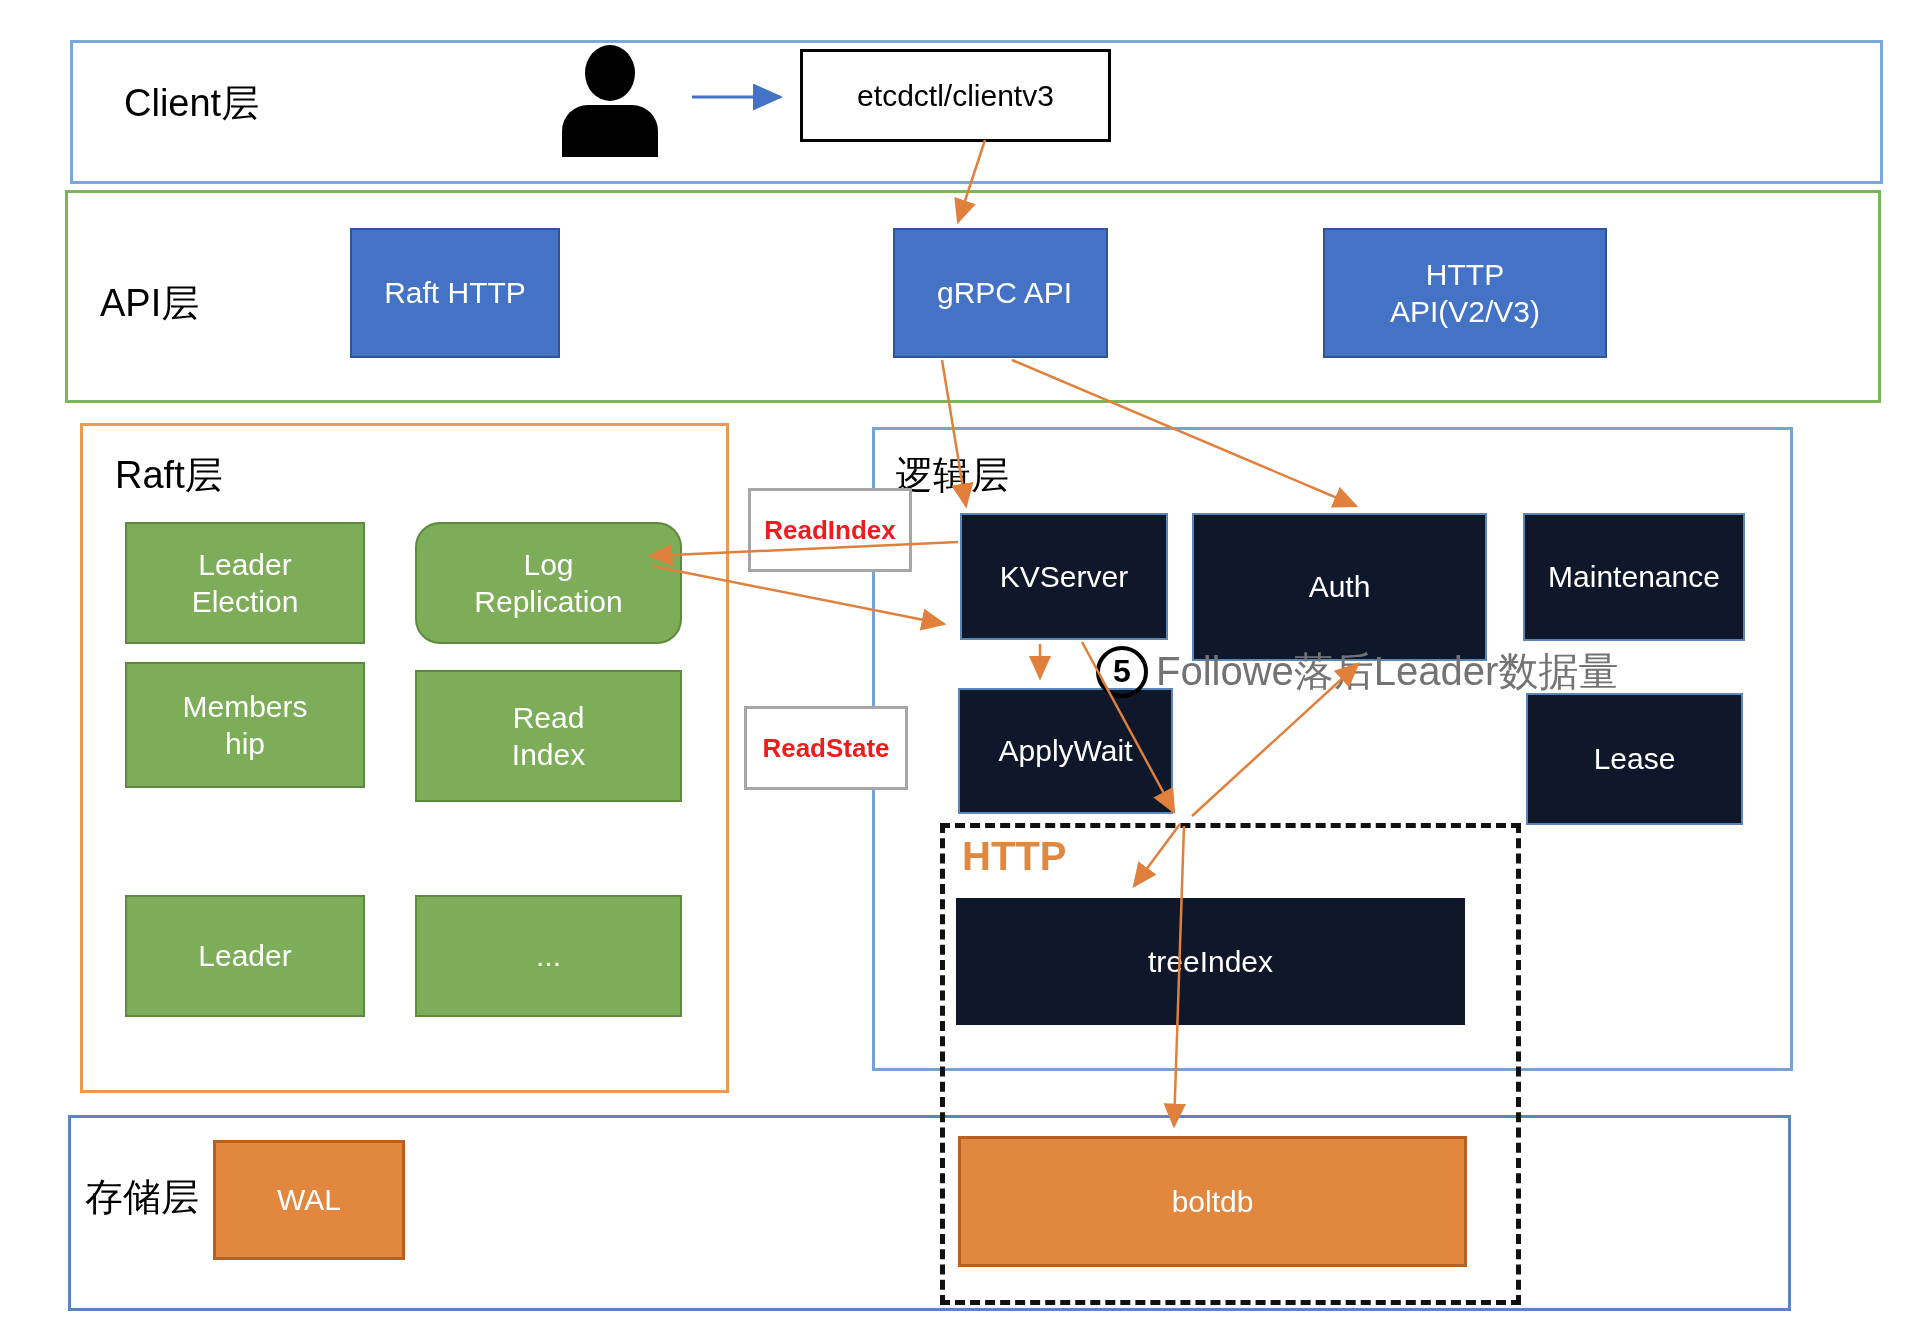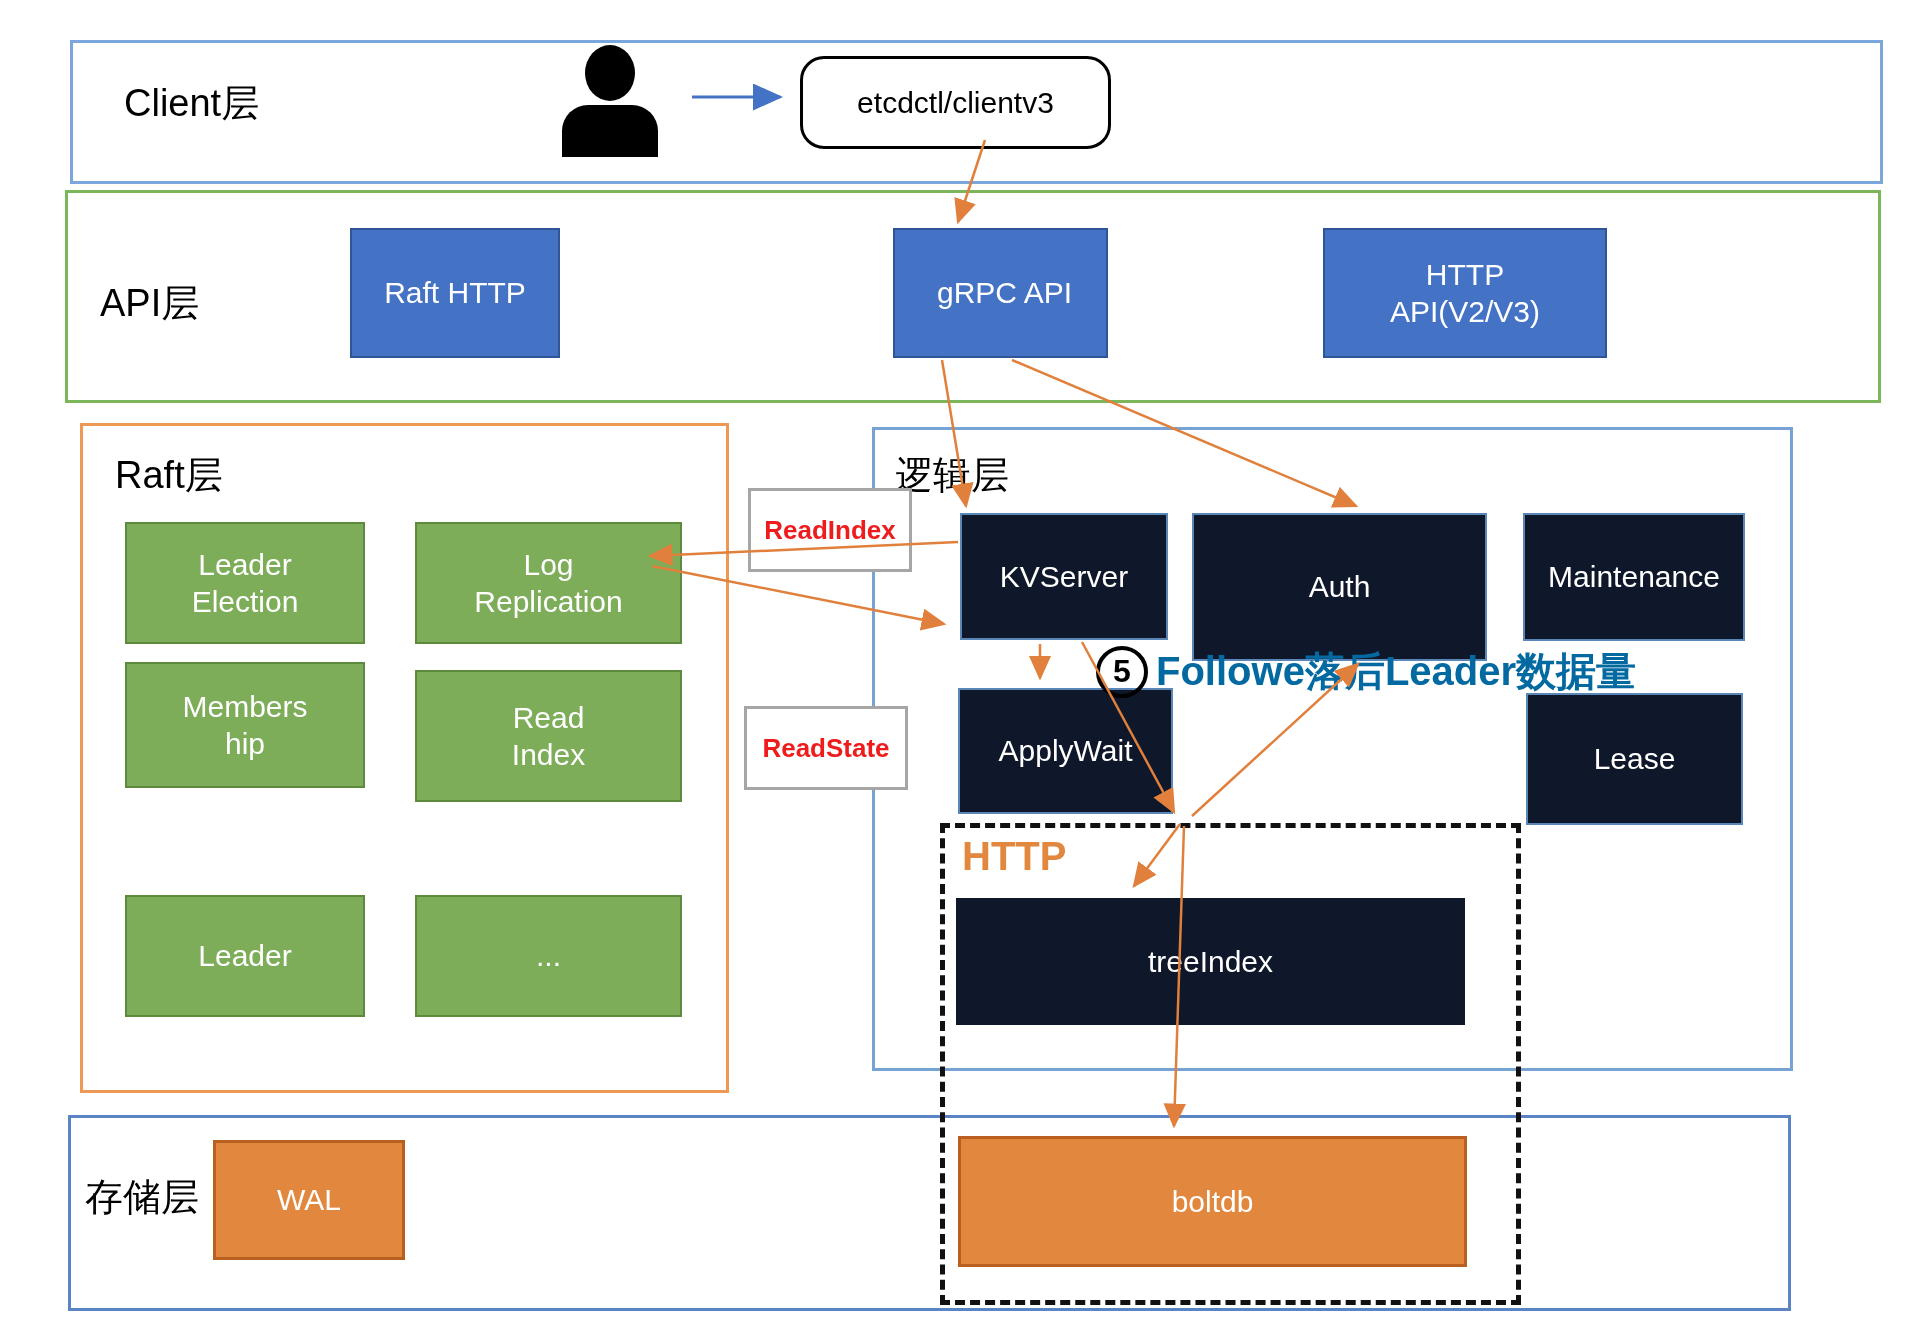--- a/index.html
+++ b/index.html
@@ -33,21 +33,21 @@
     font-size:26px;font-weight:700;z-index:3;
   }
   .mvcc-box{position:absolute;border:5px dashed #111;z-index:2;}
   .mvcc-label{position:absolute;color:#E2873E;font-size:40px;font-weight:700;z-index:3;}
   .note{position:absolute;display:flex;align-items:center;gap:8px;z-index:3;}
   .note-circle{
     width:44px;height:44px;border:4px solid #000;border-radius:50%;
     display:flex;align-items:center;justify-content:center;
     font-size:32px;font-weight:700;color:#000;background:transparent;flex:0 0 auto;
   }
-  .note-text{color:#0369a1;font-size:40px;font-weight:700;white-space:nowrap;}
+  .note-text{color:#737373;font-size:40px;font-weight:400;white-space:nowrap;}
   .person{position:absolute;width:116px;height:112px;z-index:2;}
   .person .head{
     position:absolute;left:33px;top:0;width:50px;height:56px;background:#000;border-radius:50%;
   }
   .person .body{
     position:absolute;left:10px;top:60px;width:96px;height:52px;background:#000;
     border-radius:26px 26px 0 0;
   }
   .arrows{position:absolute;left:0;top:0;z-index:10;pointer-events:none;}
 </style>
@@ -65,30 +65,30 @@
   <div class="layer-label" style="left:103px;top:78px;margin-left:21px;">Client层</div>
   <div class="layer-label" style="left:100px;top:278px;">API层</div>
   <div class="layer-label" style="left:115px;top:450px;">Raft层</div>
   <div class="layer-label" style="left:895px;top:450px;">逻辑层</div>
   <div class="layer-label" style="left:85px;top:1172px;">存储层</div>
 
   <div class="person" style="left:552px;top:45px;">
     <div class="head"></div>
     <div class="body"></div>
   </div>
-  <div class="terminal" style="left:800px;top:56px;width:305px;height:87px;border-radius:24px;">etcdctl/clientv3</div>
+  <div class="terminal" style="left:800px;top:49px;width:305px;height:87px;">etcdctl/clientv3</div>
 
   <div class="module c-api" style="left:350px;top:228px;width:210px;height:130px;">Raft HTTP</div>
   <div class="module c-api" style="left:893px;top:228px;width:215px;height:130px;padding-left:8px;">gRPC API</div>
   <div class="module c-api" style="left:1323px;top:228px;width:284px;height:130px;">HTTP
 API(V2/V3)</div>
 
   <div class="module c-green" style="left:125px;top:522px;width:240px;height:122px;">Leader
 Election</div>
-  <div class="module c-green" style="left:415px;top:522px;width:267px;height:122px;">Log
+  <div class="module c-green" style="left:415px;top:522px;width:267px;height:122px;border-radius:25px;">Log
 Replication</div>
   <div class="module c-green" style="left:125px;top:662px;width:240px;height:126px;">Members
 hip</div>
   <div class="module c-green" style="left:415px;top:670px;width:267px;height:132px;">Read
 Index</div>
   <div class="module c-green" style="left:125px;top:895px;width:240px;height:122px;">Leader</div>
   <div class="module c-green" style="left:415px;top:895px;width:267px;height:122px;">...</div>
 
   <div class="tag" style="left:748px;top:488px;width:158px;height:78px;">ReadIndex</div>
   <div class="tag" style="left:744px;top:706px;width:158px;height:78px;">ReadState</div>

